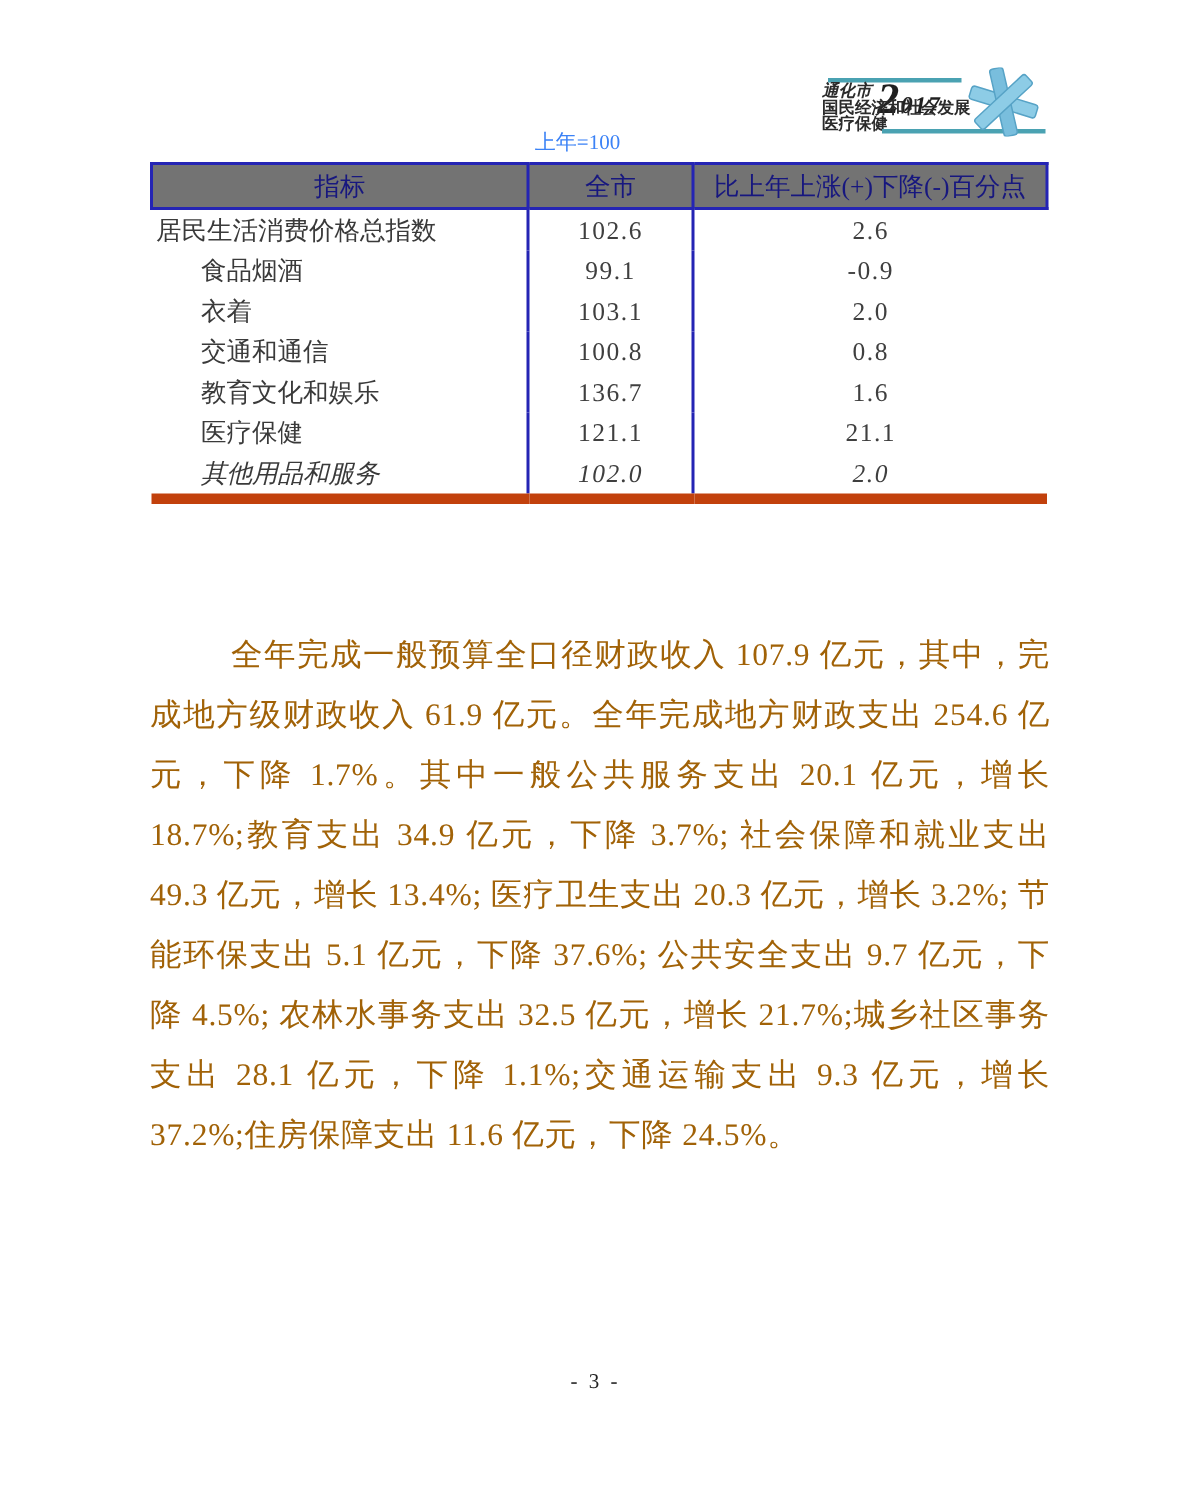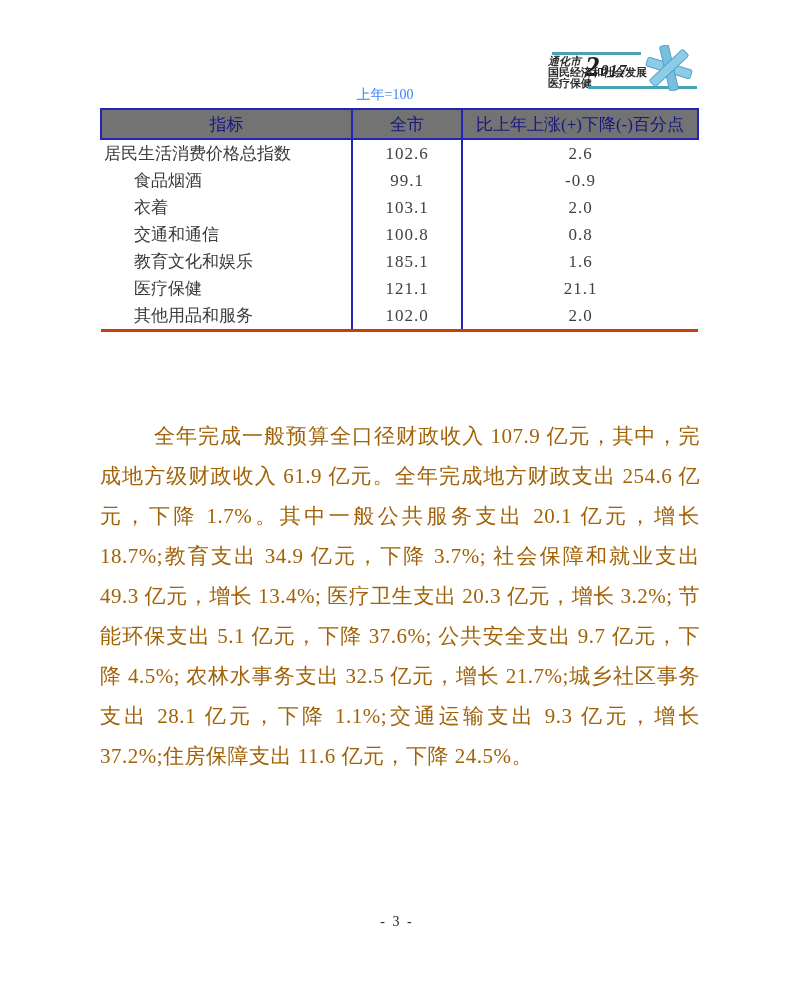--- a/index.html
+++ b/index.html
@@ -53,21 +53,21 @@
     height:28px;
     font-size:17px;
     text-align:center;
     padding:0;
   }
   table.cpi tbody td{
     height:27px;padding:0;
     vertical-align:middle;
   }
   table.cpi tbody td.v{border-left:2px solid #2424b4;}
-  table.cpi tbody tr.last td{border-bottom:3px solid #c2410c;}
+  table.cpi tbody tr.last td{border-bottom:7px solid #c2410c;font-style:italic;}
   td.ind-main{padding-left:3px !important;}
   td.ind-sub{padding-left:33px !important;}
   td.num{text-align:center;letter-spacing:1px;color:#3f3f3f;}
 
   
   .body-text{
     position:absolute;left:100px;top:416px;width:600px;
     font-size:21px;line-height:40px;color:#a16207;
     text-align:justify;text-indent:54px;
     letter-spacing:0.5px;
@@ -132,21 +132,21 @@
         <td class="v num">103.1</td>
         <td class="v num">2.0</td>
       </tr>
       <tr>
         <td class="ind-sub">交通和通信</td>
         <td class="v num">100.8</td>
         <td class="v num">0.8</td>
       </tr>
       <tr>
         <td class="ind-sub">教育文化和娱乐</td>
-        <td class="v num">185.1</td>
+        <td class="v num">136.7</td>
         <td class="v num">1.6</td>
       </tr>
       <tr>
         <td class="ind-sub">医疗保健</td>
         <td class="v num">121.1</td>
         <td class="v num">21.1</td>
       </tr>
       <tr class="last">
         <td class="ind-sub">其他用品和服务</td>
         <td class="v num">102.0</td>

